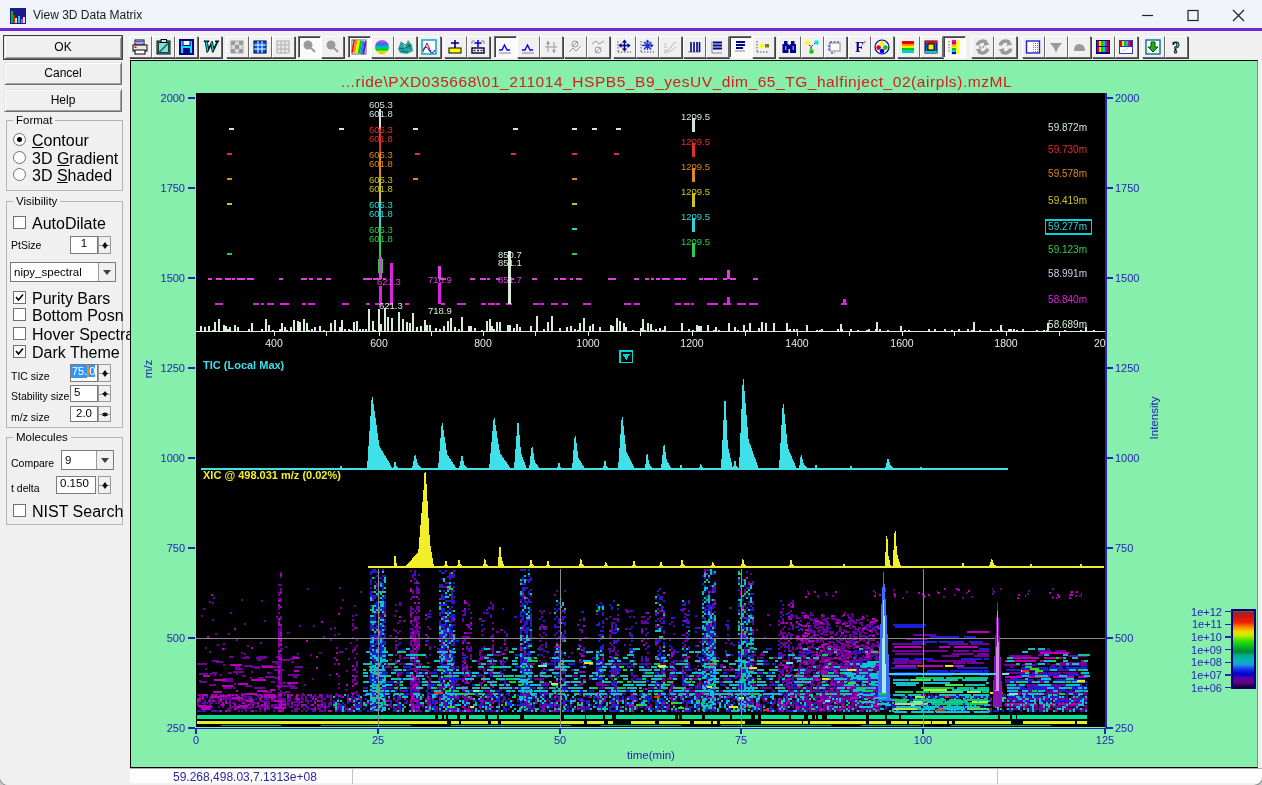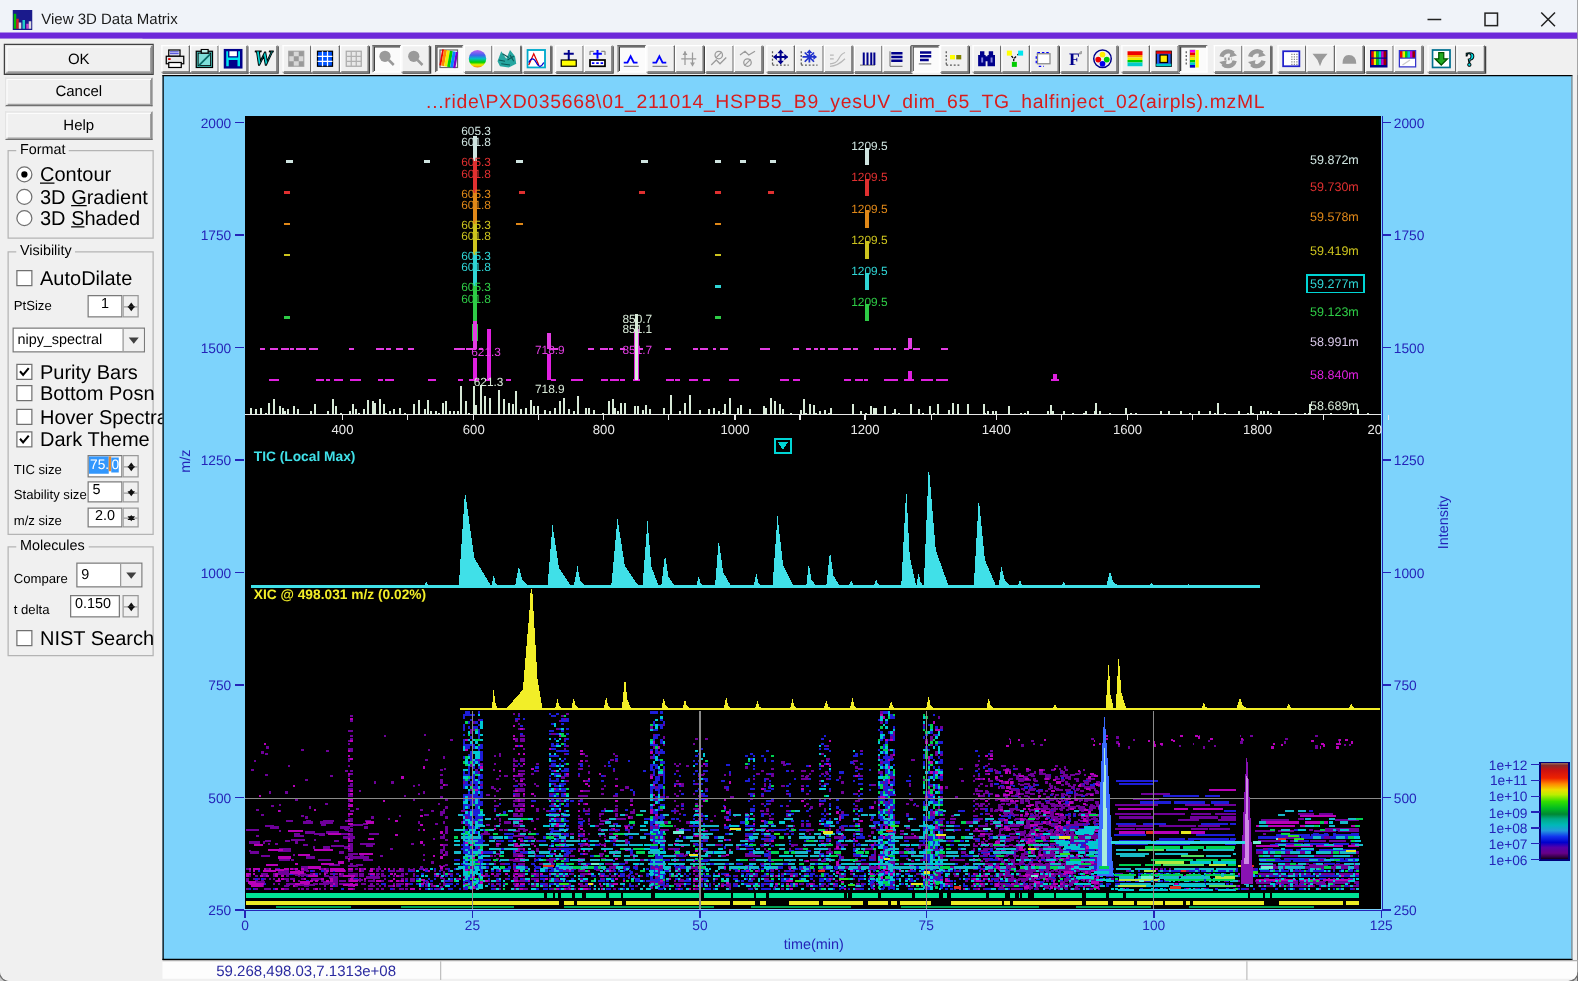--- a/index.html
+++ b/index.html
@@ -1,38 +1,38 @@
 <!DOCTYPE html>
 <html><head><meta charset="utf-8">
 <style>
 *{margin:0;padding:0;box-sizing:border-box}
 body{font-family:"Liberation Sans",sans-serif;width:1262px;height:785px;overflow:hidden;background:#c8c8c8}
 #win{position:absolute;left:0;top:0;width:1262px;height:785px;background:#f0f0f0;border-radius:0 0 8px 8px;outline:1px solid #707070;overflow:hidden}
-#titlebar{position:absolute;left:0;top:0;width:1262px;height:31px;background:#f0f3f9;border-bottom:5px solid #6d28d9}
+#titlebar{position:absolute;left:0;top:0;width:1262px;height:31px;background:#f0f3f9;border-bottom:3px solid #6d28d9}
 #titlebar .txt{position:absolute;left:33px;top:8px;font-size:12px;color:#1a1a1a}
 .wbtn{position:absolute;top:0;width:45px;height:31px;color:#222}
 #leftpanel{position:absolute;left:0;top:31px;width:114px;height:754px;background:#f0f0f0}
 .btn3{position:absolute;left:4px;width:118px;height:23px;background:#f0f0f0;border:1px solid;border-color:#e3e3e3 #707070 #707070 #e3e3e3;box-shadow:inset 1px 1px 0 #fff,inset -1px -1px 0 #a0a0a0;font-size:12px;text-align:center;line-height:21px;color:#000}
 .btnDef{box-shadow:inset 1px 1px 0 #fff,inset -1px -1px 0 #a0a0a0, 0 0 0 1px #404040}
 .grp{position:absolute;left:6px;width:117px;border:1px solid #b4b4b4;border-radius:0}
 .grp .glab{position:absolute;left:6px;top:-7px;background:#f0f0f0;padding:0 3px;font-size:11.5px;color:#000}
 .cb{position:absolute;width:13px;height:13px;background:#fff;border:1px solid #707070}
 .rb{position:absolute;width:13px;height:13px;background:#fff;border:1px solid #707070;border-radius:50%}
 .lab{position:absolute;font-size:16px;color:#000;white-space:nowrap}
 .lab2{position:absolute;font-size:10.5px;color:#000;white-space:nowrap}
 .edit{position:absolute;background:#fff;border:1px solid #7a7a7a;font-size:11.5px;color:#000;padding-left:3px;white-space:nowrap;overflow:hidden}
 .spin{position:absolute;width:13px;background:#f0f0f0;border:1px solid #9a9a9a}
 .spin:before{content:"";position:absolute;left:2.5px;top:1.5px;border:3px solid transparent;border-bottom:4px solid #101010}
 .spin:after{content:"";position:absolute;left:2.5px;bottom:1.5px;border:3px solid transparent;border-top:4px solid #101010}
 .spin i{position:absolute;left:0;top:50%;width:100%;height:1px;background:#9a9a9a}
 #toolbar{position:absolute;left:130px;top:32px;width:1132px;height:28px;background:#f0f0f0}
 .tb{position:absolute;top:4px;width:23px;height:22px;background:#f0f0f0;border:1px solid;border-color:#ffffff #6a6a6a #6a6a6a #ffffff;box-shadow:1px 1px 0 #404040}
 .tb.pr{border-color:#6a6a6a #ffffff #ffffff #6a6a6a;box-shadow:inset 1px 1px 0 #404040;background:#fbfbfb}
 .tb svg{position:absolute;left:2px;top:2px}
-#canvas{position:absolute;left:130px;top:60px;width:1128px;height:708px;background:#7dd3fc;border-left:1px solid #000;border-top:1px solid #000;border-bottom:1px solid #000;border-right:1px solid #888}
+#canvas{position:absolute;left:130px;top:60px;width:1128px;height:708px;background:#86efac;border-left:1px solid #000;border-top:1px solid #000;border-bottom:1px solid #000;border-right:1px solid #888}
 #ptitle{position:absolute;left:0px;top:12px;width:1091px;text-align:center;font-size:15.5px;letter-spacing:0.55px;color:#d91c1c}
 #statusbar{position:absolute;left:130px;top:768px;width:1132px;height:15px;background:#fdfdfd;border-top:1px solid #b0b0b0}
 #statusbar .cell{position:absolute;top:0;height:15px;border-right:1px solid #c0c0c0}
 #statusbar .stxt{position:absolute;left:43px;top:1px;font-size:12px;color:#2a2aa0}
 </style></head><body>
 <div id="win">
 <div id="titlebar">
       <svg style="position:absolute;left:10px;top:8px" width="16" height="16">
 <rect x="0" y="0" width="16" height="16" fill="#1a1a8c"></rect>
 <rect x="1" y="3" width="2" height="12" fill="#00bb00"></rect>

